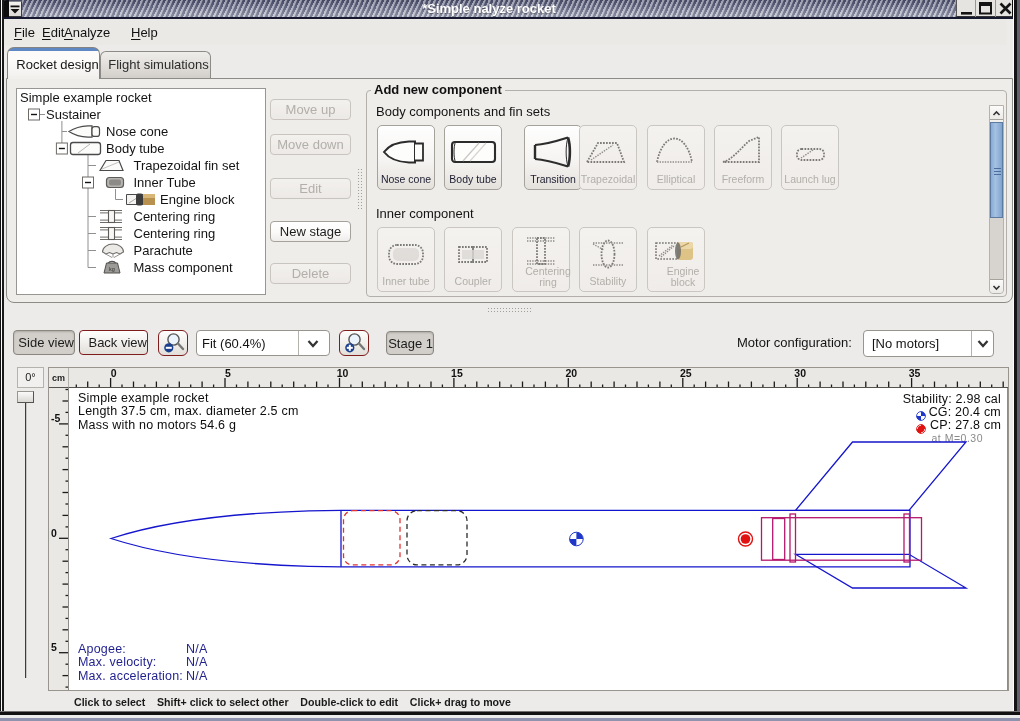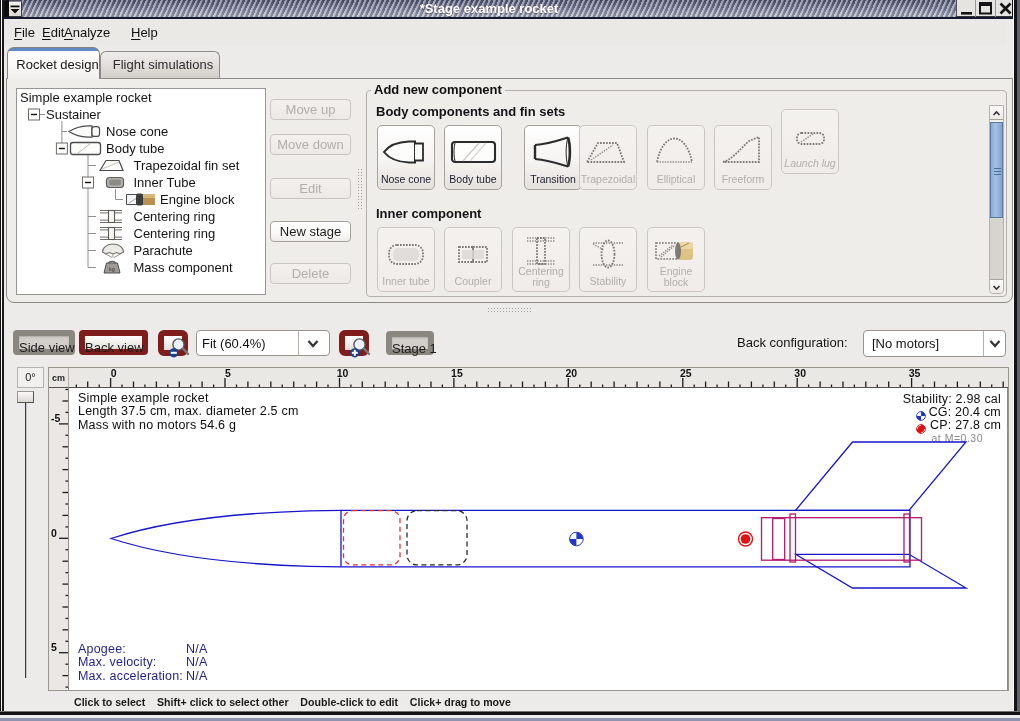--- a/index.html
+++ b/index.html
@@ -37,21 +37,21 @@
 #menubar { left:4px; top:19px; width:1002px; height:26px; background:#ebe9e6;
   font-size:13px; color:#111; }
 #menubar span.mi { position:absolute; top:6px; }
 #menubar u { text-decoration:underline; text-underline-offset:2px; }
 
 
 .tab { position:absolute; font-size:13px; color:#161616; text-align:center; }
 #tab1 { left:7px; top:47px; width:93px; height:32px; z-index:3; text-indent:8px;
   background:linear-gradient(180deg,#5e88c4 0 3px,#fcfbfa 3px 14px,#f1efec 100%);
   border:1px solid #84827e; border-bottom:none; border-radius:7px 7px 0 0; line-height:33px; }
-#tab2 { left:100px; top:51px; width:120px; height:27px; text-indent:6px;
+#tab2 { left:100px; top:51px; width:111px; height:27px; text-indent:6px;
   background:linear-gradient(180deg,#efedea 0%,#dcd9d5 70%,#d2cfca 100%);
   border:1px solid #8d8b87; border-bottom:none; border-radius:6px 6px 0 0; line-height:26px; color:#2c2c2c;}
 
 
 #tabpane { left:6px; top:78px; z-index:0; width:1007px; height:225px; background:#efedea;
   border:1px solid #8d8b87; border-top:1px solid #8d8b87; border-radius:0 0 8px 8px; }
 
 
 #treepanel { left:16px; top:88px; width:250px; height:207px; background:#fff;
   border:1px solid #989692; font-size:13px; color:#141414; }
@@ -65,62 +65,62 @@
 #bMoveUp   { left:270px; top:99px;  width:81px; height:21px; line-height:20px; }
 #bMoveDown { left:270px; top:134px; width:81px; height:21px; line-height:20px; }
 #bEdit     { left:270px; top:178px; width:81px; height:21px; line-height:20px; }
 #bNewStage { left:270px; top:221px; width:81px; height:21px; line-height:20px;
   background:linear-gradient(180deg,#ffffff 0%,#fbfaf9 55%,#efedea 100%); }
 #bDelete   { left:270px; top:263px; width:81px; height:21px; line-height:20px; }
 
 
 #groupbox { left:366px; top:90px; width:641px; height:207px; border:1px solid #b3b0ab; border-radius:4px; }
 #grouplabel { left:371px; top:82px; padding:0 3px; background:#efedea; font-size:13px; font-weight:bold; color:#101010; }
-.seclabel { position:absolute; font-size:13px; color:#141414;font-weight:bold; }
+.seclabel { position:absolute; font-size:13px; color:#141414; }
 
 
 .cbtn { position:absolute; width:58px; height:65px; border:1px solid #a5a29c; border-radius:5px;
   background:linear-gradient(180deg,#fefefe 0%,#f6f4f2 55%,#e4e1dc 100%); }
 .cbtn.dis { border-color:#cac7c2;
   background:linear-gradient(180deg,#f4f2ef 0%,#efece9 100%); }
 .cbtn .lbl { position:absolute; left:0; bottom:4px; width:100%; text-align:center;
   font-size:10.5px; color:#1d1d30; line-height:11px;}
 .cbtn.dis .lbl { color:#b2afaa; }
 .cbtn svg { position:absolute; left:50%; transform:translateX(-50%); top:6px; }
 .cbtn.two svg { top:3px; }
-.cbtn .lbl2 { bottom:3px; }
+.cbtn .lbl2 { bottom:3px;margin-left:7px; }
 
 
 #sbar { left:989px; top:105px; width:15px; height:189px; border:1px solid #b5b2ad; background:#f3f1ee; border-radius:0 0 4px 4px;}
 #sbarUp { position:absolute; left:0; top:0; width:13px; height:14px; background:linear-gradient(180deg,#fcfbfa,#eceae7); border-bottom:1px solid #a5a29c; }
 #sbarThumb { position:absolute; left:0; top:16px; width:13px; height:96px;
   background:linear-gradient(90deg,#86a9d4,#a6c2e2 40%,#7fa3cf); border:1px solid #5d7ba1; }
 #sbarTrack { position:absolute; left:0; top:112px; width:13px; height:61px; background:#d7d4d0; }
 #sbarDn { position:absolute; left:0; top:173px; width:13px; height:14px; background:linear-gradient(180deg,#fcfbfa,#eceae7); border-top:1px solid #a5a29c; border-radius:0 0 4px 4px;}
 .chev { position:absolute; left:2px; width:9px; height:9px; }
 
 
 #splitdots { left:487px; top:307px; width:46px; height:5px;
   background-image:radial-gradient(#a19d98 34%, transparent 36%);
   background-size:3px 3px; }
 
 
-.tbtn { position:absolute; white-space:nowrap; border:6px solid #7f1d1d; border-radius:4px; text-align:left;
+.tbtn { position:absolute; white-space:nowrap; border:1px solid #7f1d1d; border-radius:4px; text-align:right;
   font-size:13px; color:#1c1c1c; background:linear-gradient(180deg,#fefefe 0%,#f3f1ee 45%,#e2dfda 100%); }
 .tbtn.pressed { background:#d2cfca; border-color:#8a8781; box-shadow:inset 0 1px 2px rgba(0,0,0,.18); }
 #bSide { left:13px; top:330px; width:62px; height:25px; line-height:24px; }
 #bBack { left:79px; top:330px; width:69px; height:25px; line-height:24px; }
 #bZoomOut { left:158px; top:330px; width:30px; height:26px; border-radius:6px; }
 #bZoomIn  { left:339px; top:330px; width:30px; height:26px; border-radius:6px; }
 #bStage1 { left:386px; top:331px; width:48px; height:24px; line-height:23px; }
 .combo { position:absolute; background:#fff; border:1px solid #98958f; border-radius:4px; font-size:13px; color:#141414; }
 #comboFit { left:196px; top:330px; width:134px; height:26px; line-height:25px; }
 #comboFit .arr, #comboMotor .arr { position:absolute; right:0; top:0; height:100%; border-left:1px solid #b5b2ad; }
 #comboFit .arr { width:31px; }
-#comboMotor { left:863px; top:330px; width:143px; height:27px; line-height:26px; }
+#comboMotor { left:863px; top:330px; width:131px; height:27px; line-height:26px; }
 #comboMotor .arr { width:22px; }
 #lblMotor { left:737px; top:335px; font-size:13px; color:#141414; position:absolute;}
 
 
 #angleBox { left:17px; top:367px; width:27px; height:21px; background:#f1f0ee; border:1px solid #b5b2ae;
   font-size:11px; color:#222; text-align:center; line-height:19px; }
 #sliderHandle { left:17px; top:391px; width:17px; height:12px;
   background:linear-gradient(180deg,#fbfaf9,#dbd8d3); border:1px solid #55534f;
   border-top-color:#989691; border-left-color:#989691; }
 #sliderGroove { left:25px; top:403px; width:2px; height:275px; background:linear-gradient(90deg,#3c3c3c 0 1px,#c8c6c2 1px 2px); }
@@ -134,21 +134,21 @@
 .stabtext { position:absolute; font-size:12.5px; color:#0d0d0d; text-align:right; letter-spacing:0.2px;}
 .navy { color:#1f1f8f; }
 
 #statusbar { left:74px; top:696px; width:940px; font-size:10.6px; font-weight:bold; color:#1a1a1a; }
 </style>
 </head>
 <body>
 
 <div class="abs" id="titlebar"></div>
 <div class="abs" id="titlestripes"></div>
-<div class="abs" id="titletext">*Stage example rocket</div>
+<div class="abs" id="titletext">*Simple nalyze rocket</div>
 <div class="abs" id="menubtn">
   <svg width="12" height="14" viewBox="0 0 12 14">
       <rect x="1.5" y="3.5" width="9" height="1.8" fill="#111"></rect>
       <path d="M1.5 7 L10.5 7 L6 11.5 Z" fill="#111"></path>
     </svg>
 </div>
 <div class="abs" id="winbtns">
   <div class="wb"><svg width="19" height="17">
         <rect x="4" y="12" width="11" height="2.6" fill="#141414"></rect>
       </svg></div>
@@ -280,21 +280,21 @@
       <line x1="6" y1="30" x2="41" y2="30" stroke="#8d8b88" stroke-width="1.4" stroke-dasharray="1.4,1.2"></line>
     </svg>
     <div class="lbl">Elliptical</div>
   </div>
 <div class="cbtn dis" style="left:714px;top:125px;">
     <svg width="50" height="40" viewBox="0 0 50 40">
       <path d="M5,30 C15,27 22,17 31,9 L41,5 L41,30 Z" stroke="#7c7a76" stroke-width="1.8" stroke-dasharray="1.7,1.3" fill="none"></path>
     </svg>
     <div class="lbl">Freeform</div>
   </div>
-<div class="cbtn dis" style="left:781px;top:109px;font-style:italic;">
+<div class="cbtn dis" style="left:781px;top:125px;">
     <svg width="50" height="40" viewBox="0 0 50 40">
       <rect x="12" y="17" width="27" height="11" rx="4.5" stroke="#7c7a76" stroke-width="1.8" stroke-dasharray="1.7,1.3" fill="none"></rect>
       <line x1="16" y1="26" x2="28" y2="18" stroke="#8d8b88" stroke-width="1.4" stroke-dasharray="1.4,1.2"></line>
     </svg>
     <div class="lbl">Launch lug</div>
   </div>
 
 <div class="cbtn dis" style="left:377px;top:227px;">
     <svg width="50" height="40" viewBox="0 0 50 40">
       <rect x="8" y="11" width="34" height="19" rx="8" stroke="#7c7a76" stroke-width="1.8" stroke-dasharray="1.7,1.3" fill="none"></rect>
@@ -374,21 +374,21 @@
       </svg>
     </span></div>
 <div class="tbtn" id="bZoomIn"><svg width="29" height="24" viewBox="0 0 29 24">
       <circle cx="14.5" cy="8.5" r="5.6" fill="#eaf3fc" stroke="#555" stroke-width="1.4"></circle>
       <path d="M19,12.5 L24,18" stroke="#777" stroke-width="2.4" stroke-linecap="round"></path>
       <circle cx="9.8" cy="16.8" r="4.6" fill="#1b3f8f"></circle>
       <rect x="6.8" y="15.8" width="6" height="2" fill="#fff"></rect>
       <rect x="8.8" y="13.8" width="2" height="6" fill="#fff"></rect>
     </svg></div>
 <div class="tbtn pressed" id="bStage1">Stage 1</div>
-<span id="lblMotor">Back configuration:</span>
+<span id="lblMotor">Motor configuration:</span>
 <div class="combo" id="comboMotor"><span style="padding-left:8px;">[No motors]</span>
   <span class="arr">
       <svg style="position:absolute;left:5px;top:8px;" width="12" height="10" viewBox="0 0 12 10">
         <path d="M1.5 2 L6 7 L10.5 2" fill="none" stroke="#333" stroke-width="2.2"></path>
       </svg>
     </span></div>
 
 <div class="abs" id="figframe"></div>
 <div class="abs" id="angleBox">0°</div>
 <div class="abs" id="sliderHandle"></div>

